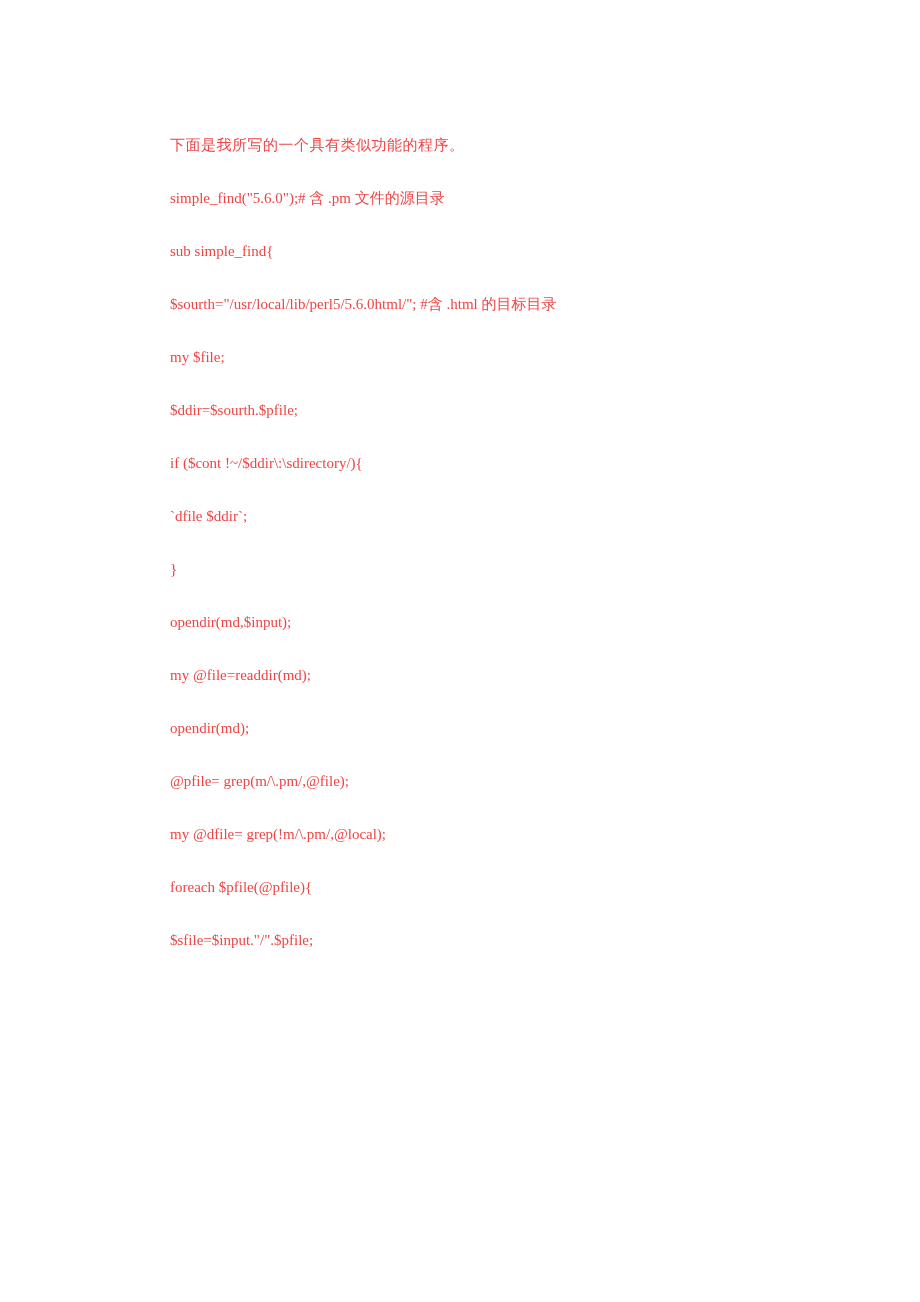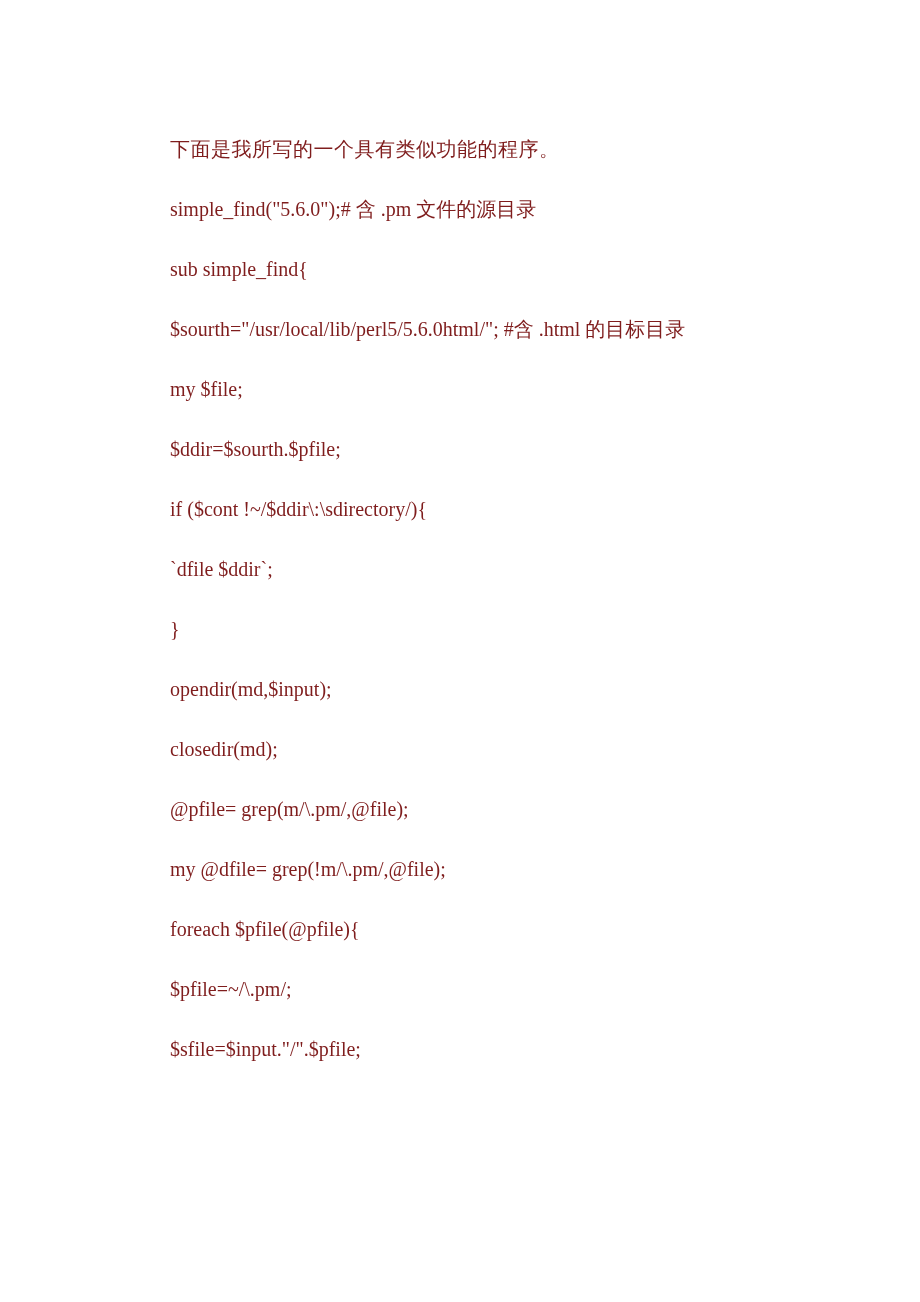--- a/index.html
+++ b/index.html
@@ -8,43 +8,43 @@
       box-sizing: border-box;
     }
     body {
       width: 920px;
       min-height: 1302px;
       background: #ffffff;
       font-family: "Times New Roman", "SimSun", serif;
       padding: 135px 170px 100px 170px;
     }
     .line {
-      font-size: 20px;
+      font-size: 15px;
       line-height: 1.4;
       margin-bottom: 32px;
-      color: #7f1d1d;
+      color: #ef4444;
       white-space: nowrap;
     }
     .intro {
       letter-spacing: 0.5px;
     }
   </style>
 </head>
 <body>
 
 <div class="content">
   <p class="line intro">下面是我所写的一个具有类似功能的程序。</p>
   <p class="line">simple_find("5.6.0");#  含  .pm  文件的源目录</p>
   <p class="line">sub simple_find{</p>
   <p class="line">$sourth="/usr/local/lib/perl5/5.6.0html/"; #含  .html 的目标目录</p>
   <p class="line">my $file;</p>
   <p class="line">$ddir=$sourth.$pfile;</p>
   <p class="line">if ($cont !~/$ddir\:\sdirectory/){</p>
   <p class="line">`dfile $ddir`;</p>
   <p class="line">}</p>
   <p class="line">opendir(md,$input);</p>
-  <p class="line">closedir(md);</p>
+  <p class="line">my @file=readdir(md);</p>
+  <p class="line">opendir(md);</p>
   <p class="line">@pfile= grep(m/\.pm/,@file);</p>
-  <p class="line">my @dfile= grep(!m/\.pm/,@file);</p>
+  <p class="line">my @dfile= grep(!m/\.pm/,@local);</p>
   <p class="line">foreach $pfile(@pfile){</p>
-  <p class="line">$pfile=~/\.pm/;</p>
   <p class="line">$sfile=$input."/".$pfile;</p>
 </div>
 
 </body></html>

